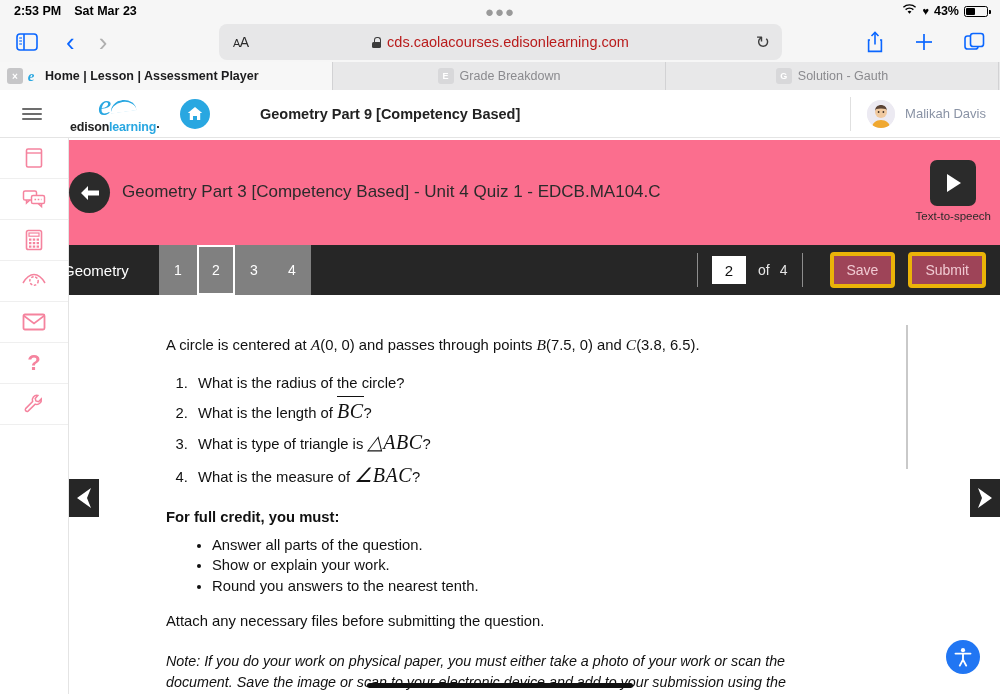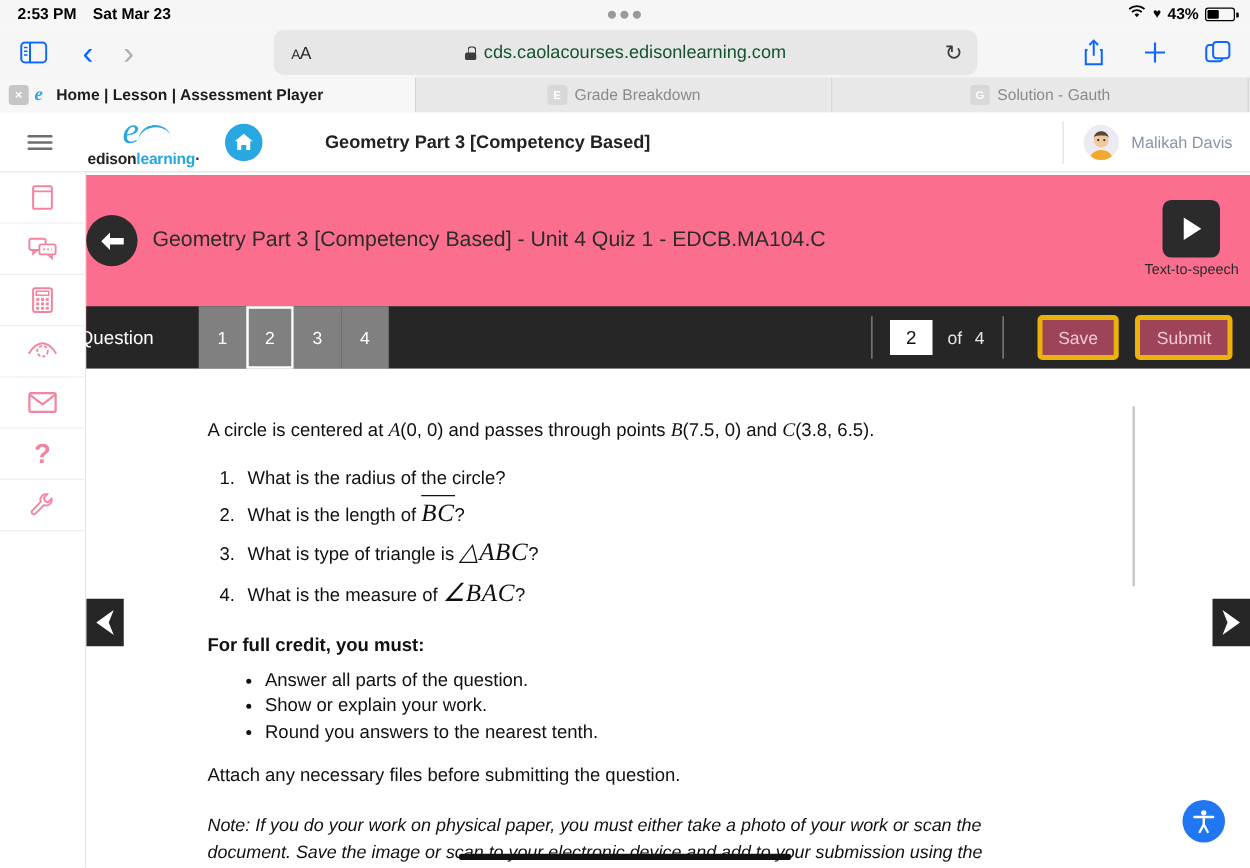--- a/index.html
+++ b/index.html
@@ -42,21 +42,21 @@
   .tb-sidebar { margin-left:16px; }
   .tb-back { margin-left:28px; font-size:26px; color:#0a66ff; font-weight:300; line-height:1;}
   .tb-fwd  { margin-left:24px; font-size:26px; color:#b0b0b0; font-weight:300; line-height:1;}
   .urlbar {
     position:absolute; left:219px; width:563px; height:36px;
     background:#e7e7e8; border-radius:8px; display:flex; align-items:center;
   }
   .aa { position:absolute; left:14px; font-size:14px; color:#2b2b2b; letter-spacing:-0.5px;}
   .aa small{ font-size:11px; }
   .url-text {
-    width:100%; text-align:center; font-size:14.5px; color:#14532d;
+    width:100%; text-align:center; font-size:14.5px; color:#b91c1c;
     display:flex; align-items:center; justify-content:center; gap:6px;
   }
   .lock { width:9px; height:11px; position:relative; display:inline-block; }
   .lock::before{content:"";position:absolute;left:0;bottom:0;width:9px;height:6px;background:#3c3c3c;border-radius:1.5px;}
   .lock::after{content:"";position:absolute;left:2px;top:0;width:5px;height:6px;border:1.4px solid #3c3c3c;border-bottom:none;border-radius:3px 3px 0 0;}
   .reload { position:absolute; right:12px; font-size:17px; color:#3c3c3c; }
   .tb-right { position:absolute; right:14px; display:flex; align-items:center; gap:30px; }
 
   
   .tabstrip { position:absolute; top:62px; left:0; width:1000px; height:28px; background:#e8e8e9; display:flex; }
@@ -258,21 +258,21 @@
       <span class="brand-swirl">e</span>
       <span class="brand-word">
         <b>edison</b><i>learning</i><b>·</b>
       </span>
     </div>
     <span class="homebtn">
       <svg width="18" height="17" viewBox="0 0 18 17">
           <path d="M9 2 1.8 8h2v7h3.2v-4h4v4h3.2V8h2z" fill="#fff"></path>
         </svg>
     </span>
-    <span class="page-title">Geometry Part 3 [Competency Based]</span>
+    <span class="page-title">Geometry Part 9 [Competency Based]</span>
     <div class="user">
       <span class="avatar">
         <svg width="28" height="28" viewBox="0 0 28 28">
           <circle cx="14" cy="14" r="14" fill="#eceaf2"></circle>
           <path d="M5 28c0-5 4-8 9-8s9 3 9 8z" fill="#f0a830"></path>
           <circle cx="14" cy="12" r="6" fill="#f0c9a0"></circle>
           <path d="M8 11c0-4 3-6 6-6s6 2 6 6c0-2-2-2.6-6-2.6S8 9 8 11z" fill="#5a4336"></path>
           <circle cx="11.6" cy="12" r="0.9" fill="#3a2d24"></circle>
             <circle cx="16.4" cy="12" r="0.9" fill="#3a2d24"></circle>
         </svg>
@@ -347,21 +347,21 @@
       <span class="tts-btn">
         <svg width="20" height="22" viewBox="0 0 20 22">
             <path d="M4 2 18 11 4 20z" fill="#fff"></path>
           </svg>
       </span>
       <div class="tts-label">Text-to-speech</div>
     </div>
   </div>
 
   <div class="qbar">
-    <span class="qword">Question</span>
+    <span class="qword">Geometry</span>
     <div class="qnums">
       <span class="qnum">1</span>
       <span class="qnum sel">2</span>
       <span class="qnum">3</span>
       <span class="qnum">4</span>
     </div>
     <div class="qright">
       <span class="vbar"></span>
       <span class="qbox">2</span>
       <span class="qof">of</span>

